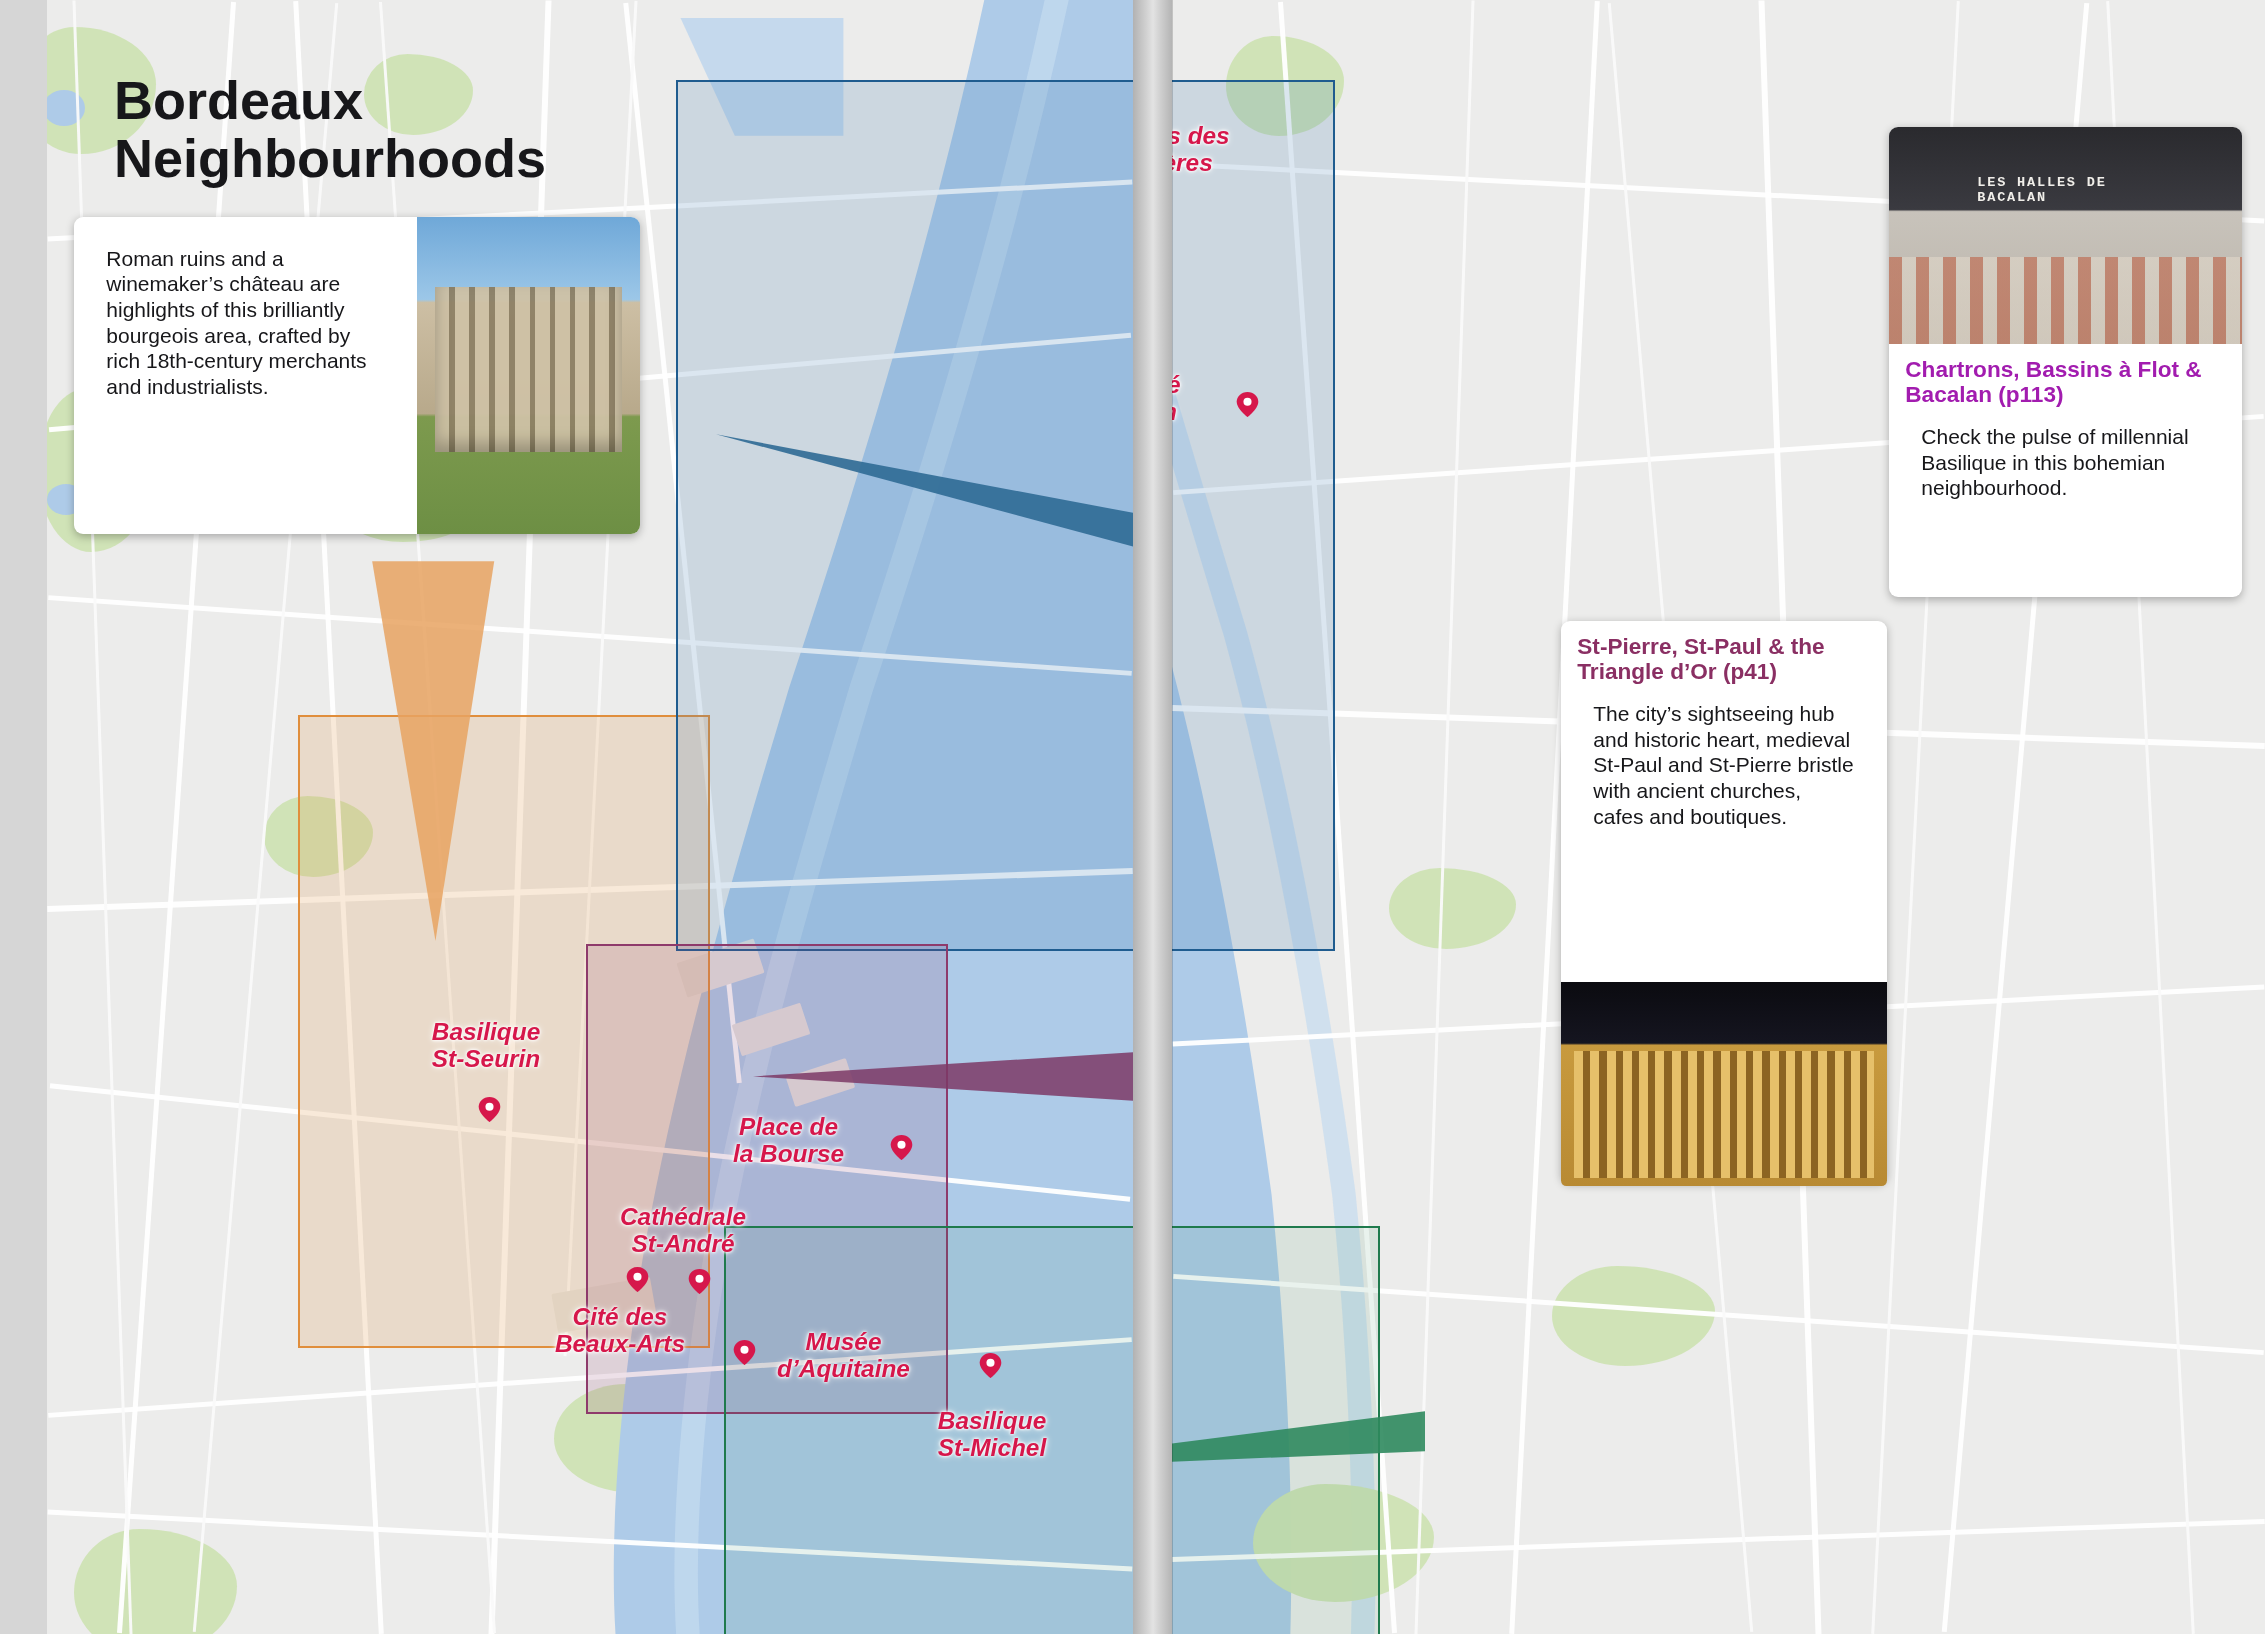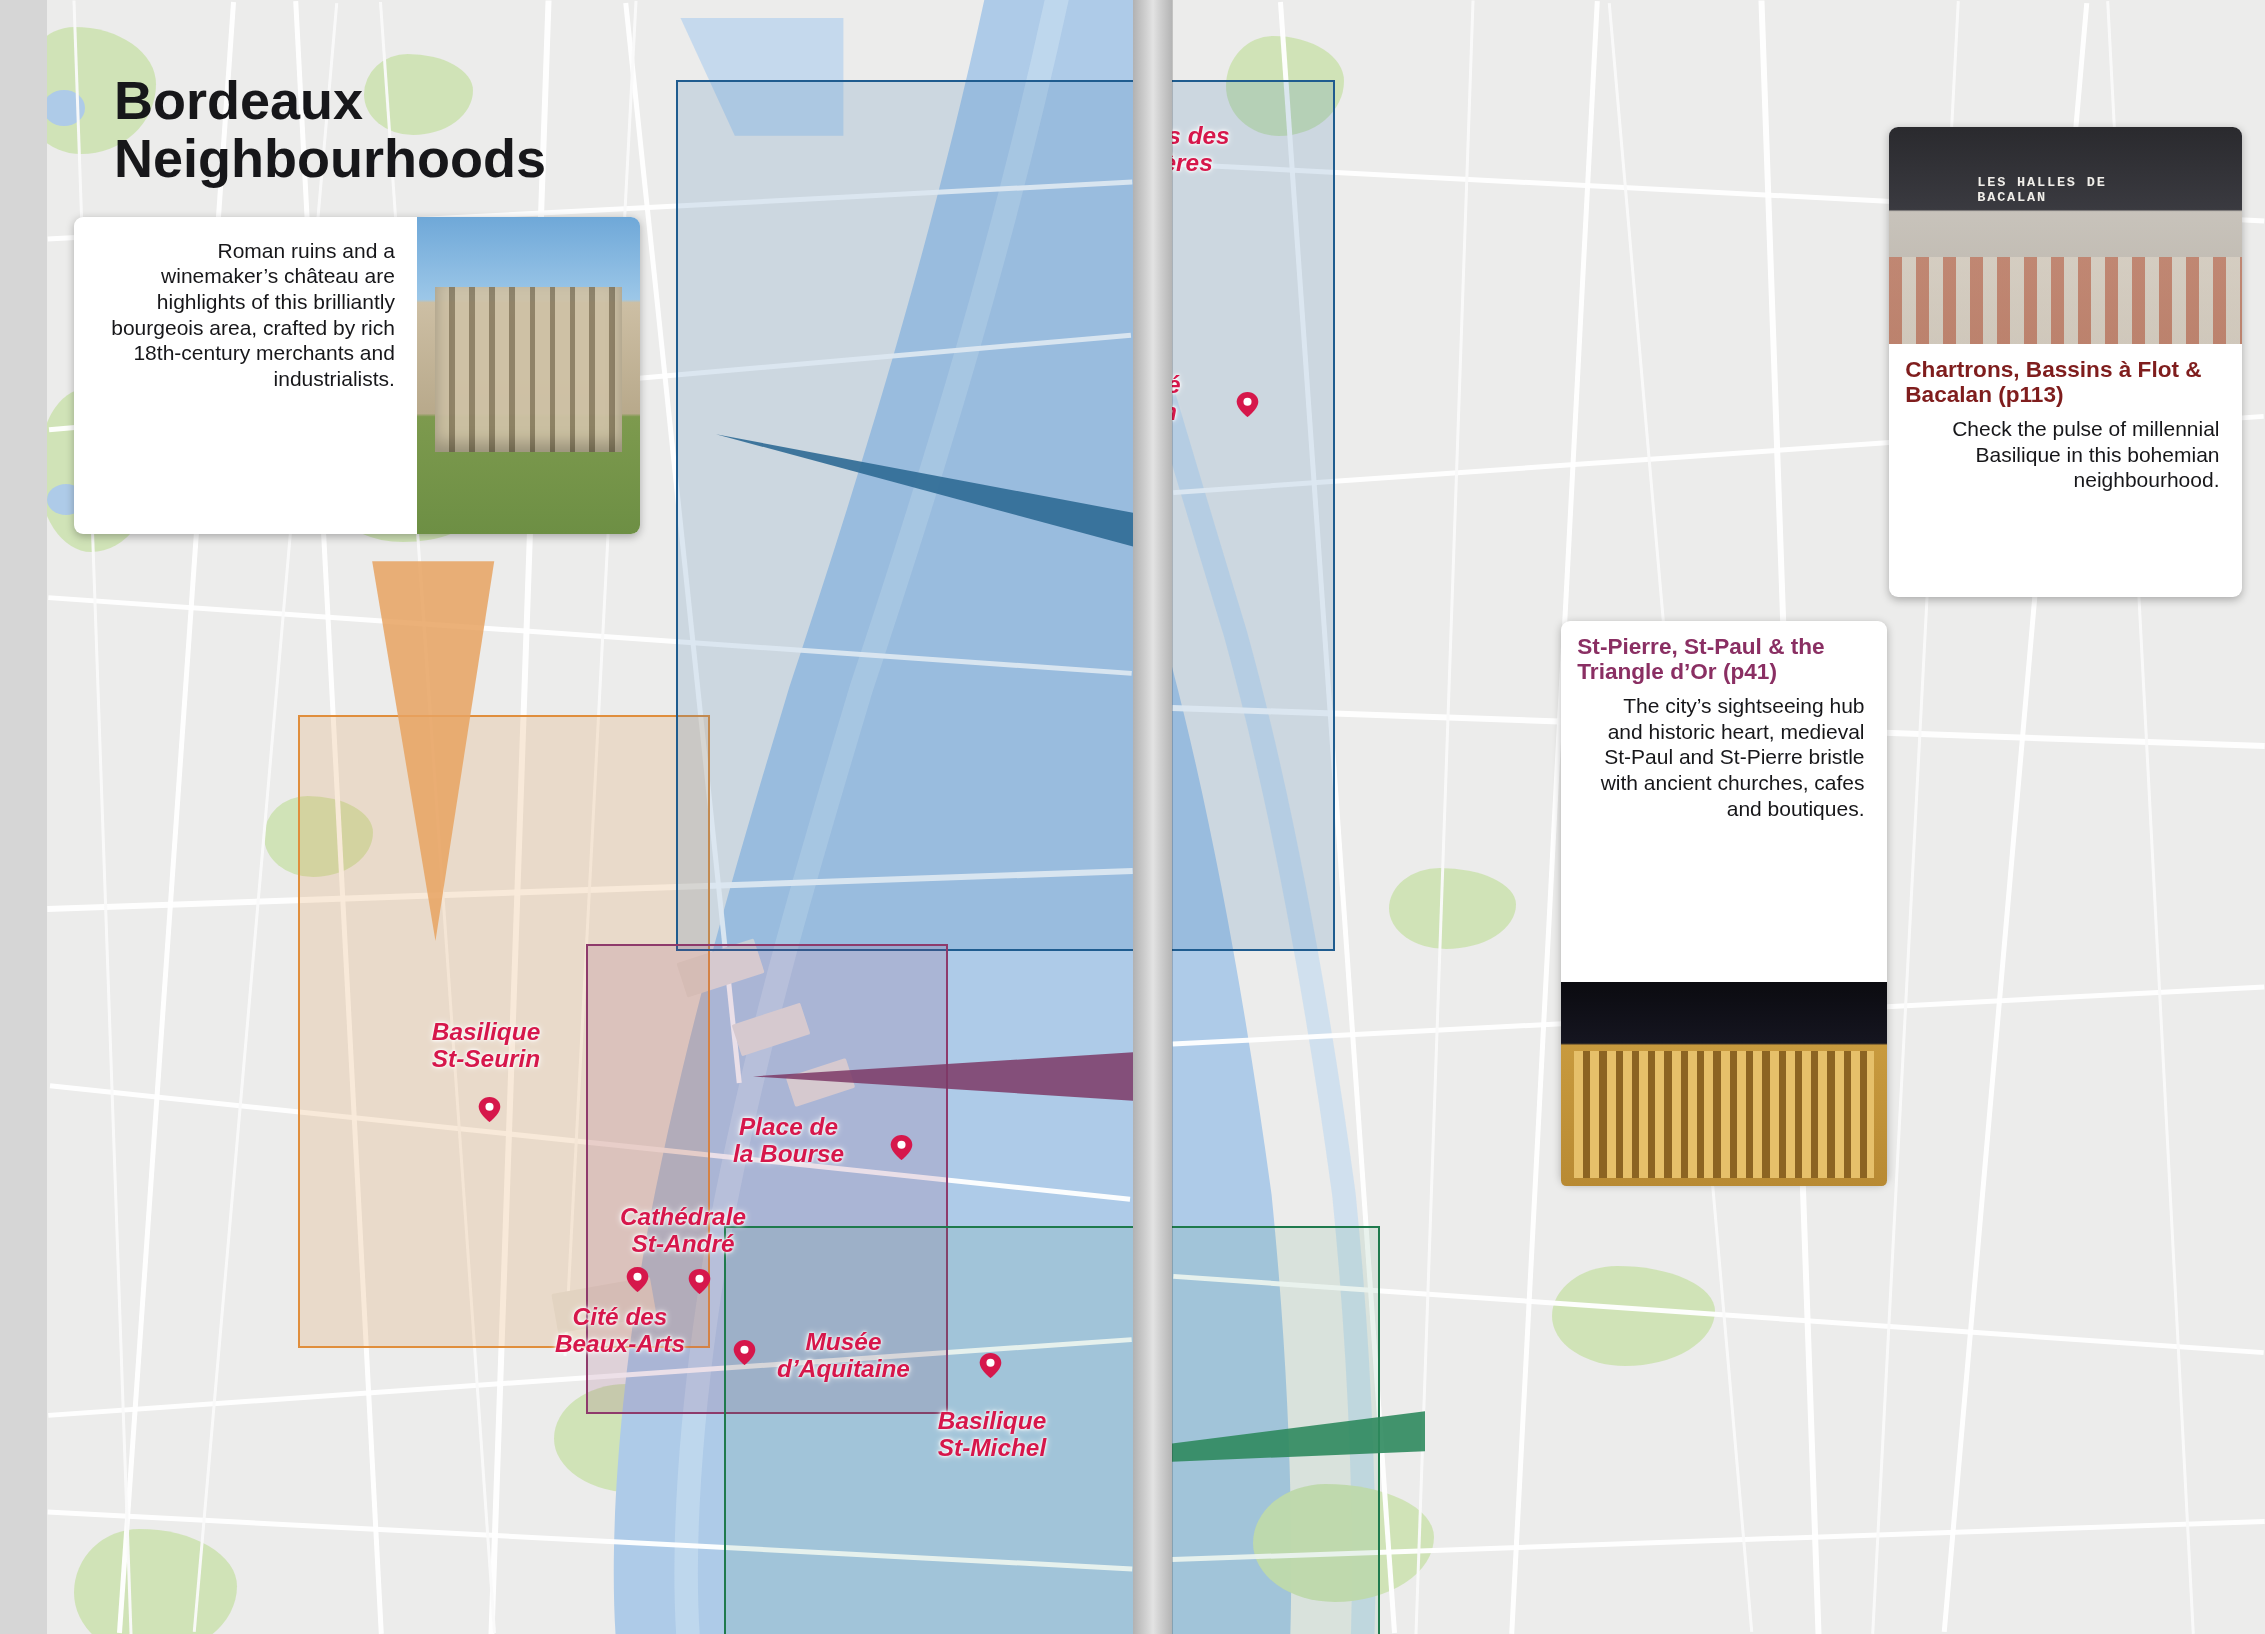--- a/index.html
+++ b/index.html
@@ -64,26 +64,26 @@
   .card {
     position:absolute; background:#ffffff; border-radius:9px;
     box-shadow:0 2.7px 9px rgba(0,0,0,.28);
     overflow:hidden; z-index:25;
   }
   .card .txt { padding:12.7px 14.5px 12.7px 16.3px; }
   .card h3 {
     margin:0 0 5.4px 0; font-size:22.6px; line-height:1.14; font-weight:bold;
   }
   .card p {
-    margin:8px; font-size:21px; line-height:1.22; color:#17171a;text-align:right;
+    margin:16px; font-size:21px; line-height:1.22; color:#17171a;
   }
   .card .photo { display:block; }
 
   .t-orange { color:#d98b25; }
-  .t-blue   { color:#7f1d1d; }
+  .t-blue   { color:#a21caf; }
   .t-purple { color:#8a2f63; }
   .t-green  { color:#16794a; }
 
   
   .photo { position:relative; overflow:hidden; background:#888; }
 
   .ph-ruins { background:
       linear-gradient(to bottom,#6fa8d8 0%,#9cc7e8 26%, #cdbfa4 27%, #b8a98b 62%, #7d9a4e 63%, #6d8f44 100%);
   }
   .ph-ruins::after {

